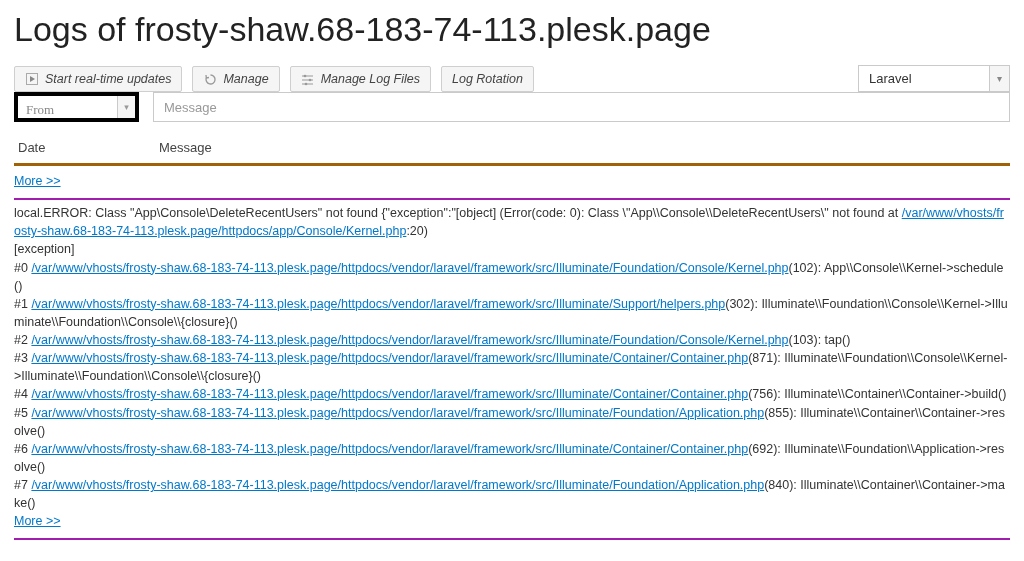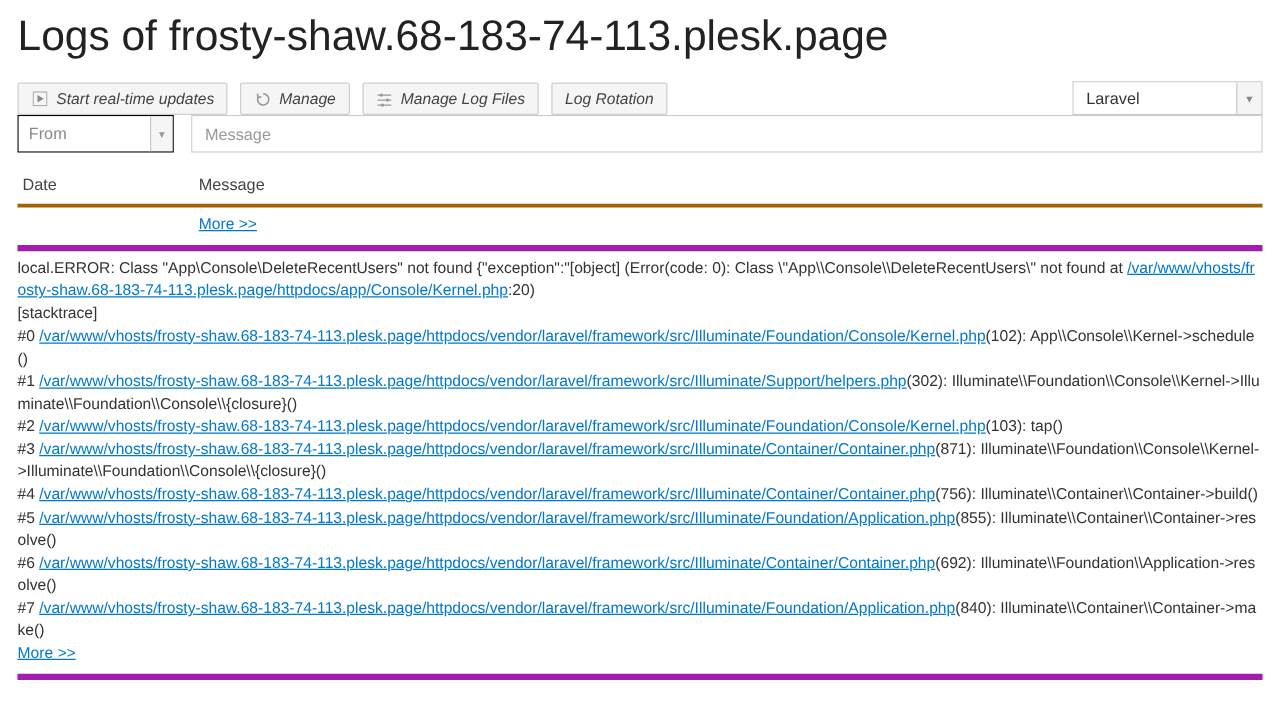--- a/index.html
+++ b/index.html
@@ -67,23 +67,24 @@
       color: #888;
       font-size: 10px;
     }
     .filter-row {
       display: flex;
       gap: 14px;
       margin-bottom: 10px;
     }
     .filter-from {
       display: flex;
-      border: 1px solid #000000;
+      border: 4px solid #000000;
       height: 30px;
       width: 125px;
+      font-family: Liberation Serif, serif;
     }
     .filter-from .ff-text {
       flex: 1;
       padding: 6px 8px;
       color: #888;
       font-size: 13px;
       background: #fff;
     }
     .filter-from .ff-arrow {
       width: 18px;
@@ -116,25 +117,26 @@
       display: flex;
       border-bottom: 3px solid #a16207;
       padding: 8px 0;
       font-size: 13px;
       color: #444;
     }
     .col-date { width: 145px; padding-left: 4px; }
     .col-msg { flex: 1; padding-left: 0; }
     .trow {
       display: flex;
-      border-bottom: 5px solid #a21caf;
+      border-bottom: 2px solid #a21caf;
       padding: 4px 0 8px;
       font-size: 12.5px;
       line-height: 1.45;
       color: #333;
+      flex-direction: column;
     }
     .trow .col-date { color: #555; padding-top: 2px; }
     .trow .col-msg { word-break: break-all; }
     .more-link {
       color: #0078cc;
       text-decoration: underline;
       cursor: pointer;
       font-size: 12.5px;
       display: inline-block;
     }
@@ -218,18 +220,18 @@
   <div class="trow">
     <div class="col-date"></div>
     <div class="col-msg">
       <a class="more-link">More &gt;&gt;</a>
     </div>
   </div>
 
   <div class="trow">
     <div class="col-msg">
       <span>local.ERROR: Class "App\Console\DeleteRecentUsers" not found {"exception":"[object] (Error(code: 0): Class \"App\\Console\\DeleteRecentUsers\" not found at </span><a class="path-link">/var/www/vhosts/frosty-shaw.68-183-74-113.plesk.page/httpdocs/app/Console/Kernel.php</a><span>:20)</span>
-      <span class="stack-line">[stacktrace]</span>
+      <span class="stack-line">[exception]</span>
       <span id="stack-container"><span class="stack-line"><span>#0 </span><a class="path-link">/var/www/vhosts/frosty-shaw.68-183-74-113.plesk.page/httpdocs/vendor/laravel/framework/src/Illuminate/Foundation/Console/Kernel.php</a><span>(102): App\\Console\\Kernel-&gt;schedule()</span></span><span class="stack-line"><span>#1 </span><a class="path-link">/var/www/vhosts/frosty-shaw.68-183-74-113.plesk.page/httpdocs/vendor/laravel/framework/src/Illuminate/Support/helpers.php</a><span>(302): Illuminate\\Foundation\\Console\\Kernel-&gt;Illuminate\\Foundation\\Console\\{closure}()</span></span><span class="stack-line"><span>#2 </span><a class="path-link">/var/www/vhosts/frosty-shaw.68-183-74-113.plesk.page/httpdocs/vendor/laravel/framework/src/Illuminate/Foundation/Console/Kernel.php</a><span>(103): tap()</span></span><span class="stack-line"><span>#3 </span><a class="path-link">/var/www/vhosts/frosty-shaw.68-183-74-113.plesk.page/httpdocs/vendor/laravel/framework/src/Illuminate/Container/Container.php</a><span>(871): Illuminate\\Foundation\\Console\\Kernel-&gt;Illuminate\\Foundation\\Console\\{closure}()</span></span><span class="stack-line"><span>#4 </span><a class="path-link">/var/www/vhosts/frosty-shaw.68-183-74-113.plesk.page/httpdocs/vendor/laravel/framework/src/Illuminate/Container/Container.php</a><span>(756): Illuminate\\Container\\Container-&gt;build()</span></span><span class="stack-line"><span>#5 </span><a class="path-link">/var/www/vhosts/frosty-shaw.68-183-74-113.plesk.page/httpdocs/vendor/laravel/framework/src/Illuminate/Foundation/Application.php</a><span>(855): Illuminate\\Container\\Container-&gt;resolve()</span></span><span class="stack-line"><span>#6 </span><a class="path-link">/var/www/vhosts/frosty-shaw.68-183-74-113.plesk.page/httpdocs/vendor/laravel/framework/src/Illuminate/Container/Container.php</a><span>(692): Illuminate\\Foundation\\Application-&gt;resolve()</span></span><span class="stack-line"><span>#7 </span><a class="path-link">/var/www/vhosts/frosty-shaw.68-183-74-113.plesk.page/httpdocs/vendor/laravel/framework/src/Illuminate/Foundation/Application.php</a><span>(840): Illuminate\\Container\\Container-&gt;make()</span></span></span>
       <a class="more-link">More &gt;&gt;</a>
     </div>
   </div>
 </div>
 
 </body></html>

